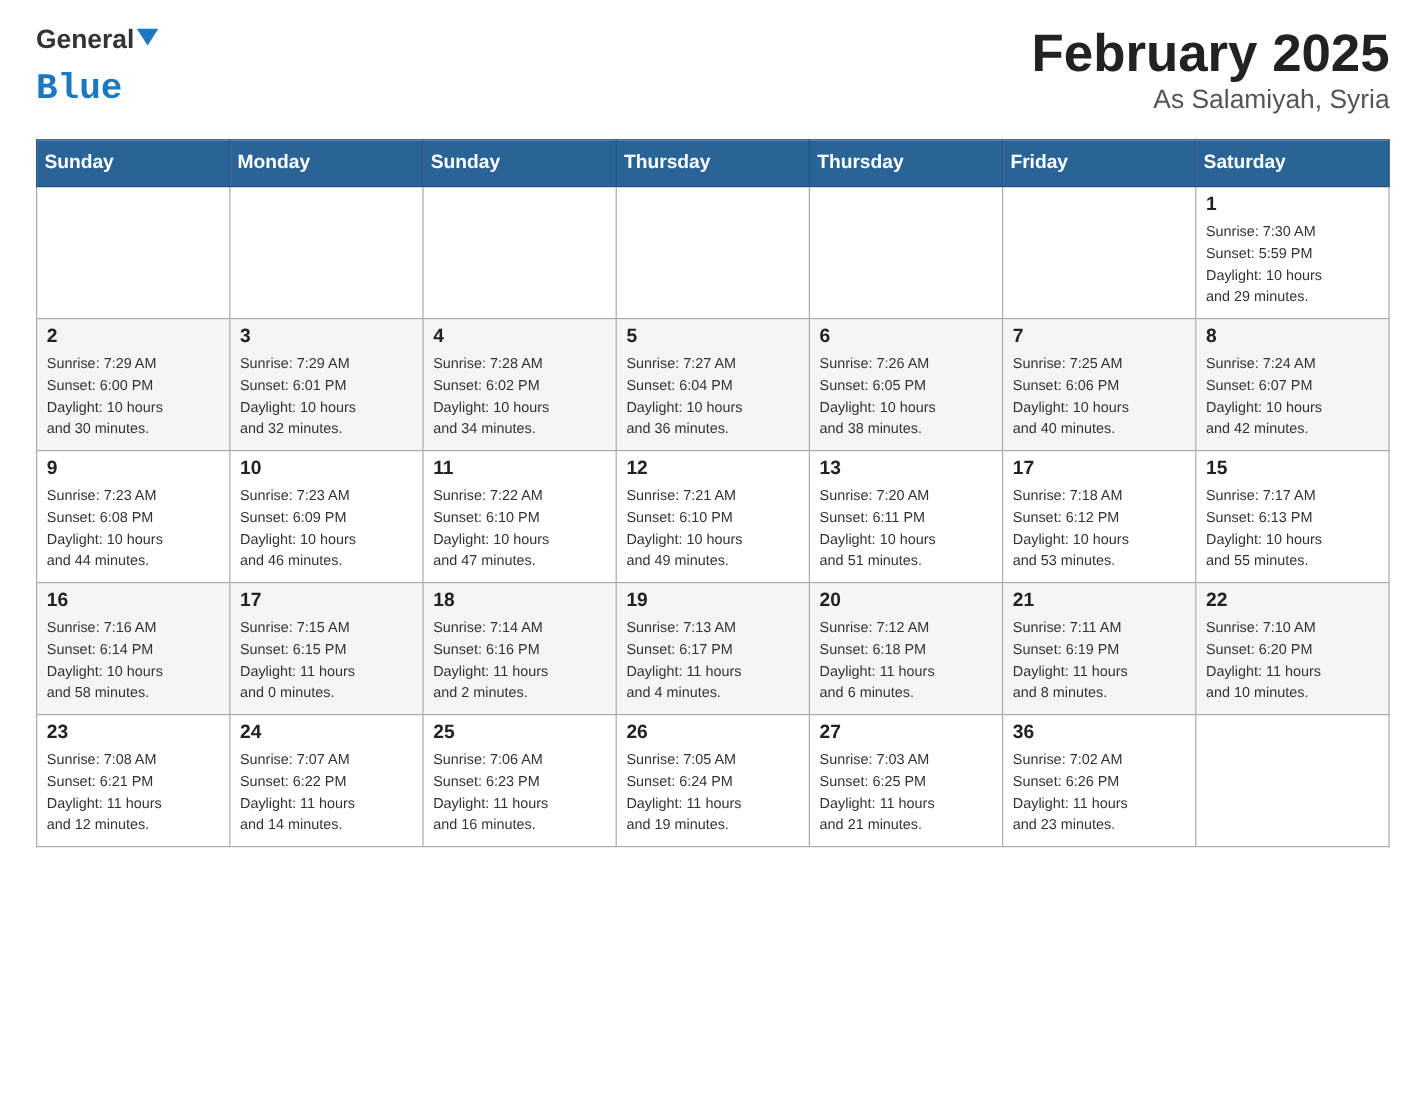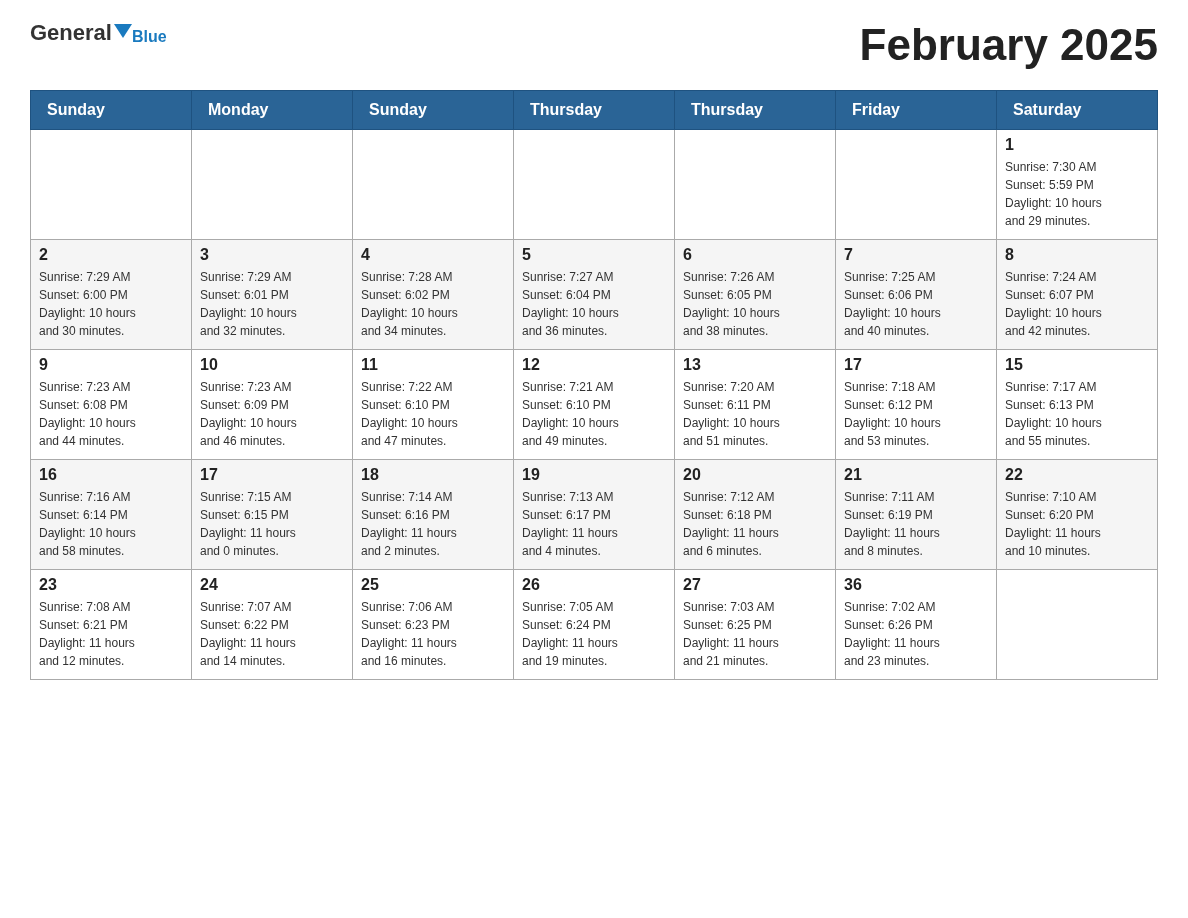--- a/index.html
+++ b/index.html
@@ -12,33 +12,35 @@
       min-height: 918px;
     }
     .header {
       display: flex;
       justify-content: space-between;
       align-items: flex-start;
       margin-bottom: 20px;
     }
     .logo {
       display: flex;
-      flex-direction: row;
-      align-items: flex-end;
+      flex-direction: column;
+      align-items: flex-start;
+      gap: 12px;
     }
     .logo-general {
       font-size: 22px;
       font-weight: bold;
       color: #333;
       letter-spacing: 0;
     }
     .logo-blue {
-      font-size: 16px;
+      font-size: 30px;
       font-weight: bold;
       color: #1a7abf;
+      font-family: Liberation Mono, monospace;
     }
     .logo-arrow {
       display: inline-block;
       width: 0;
       height: 0;
       border-left: 9px solid transparent;
       border-right: 9px solid transparent;
       border-top: 14px solid #1a7abf;
       margin-left: 2px;
       vertical-align: middle;
@@ -62,21 +64,21 @@
       color: #555;
     }
     .calendar {
       width: 100%;
       border-collapse: collapse;
       border: 1px solid #aaa;
     }
     .calendar th {
       background-color: #2a6496;
       color: #fff;
-      padding: 10px 16px;
+      padding: 10px 6px;
       font-size: 16px;
       font-weight: bold;
       border: 1px solid #1e5280;
       text-align: left;
     }
     .calendar td {
       border: 1px solid #aaa;
       vertical-align: top;
       padding: 6px 8px;
       width: 14.28%;
@@ -115,20 +117,21 @@
     <div class="logo-line1">
       <span class="logo-general">General</span>
       <span class="logo-arrow"></span>
     </div>
     <div>
       <span class="logo-blue">Blue</span>
     </div>
   </div>
   <div class="title-block">
     <h1>February 2025</h1>
+    <h2>As Salamiyah, Syria</h2>
   </div>
 </div>
 
 <table class="calendar">
   <thead>
     <tr>
       <th>Sunday</th>
       <th>Monday</th>
       <th>Sunday</th>
       <th>Thursday</th>

